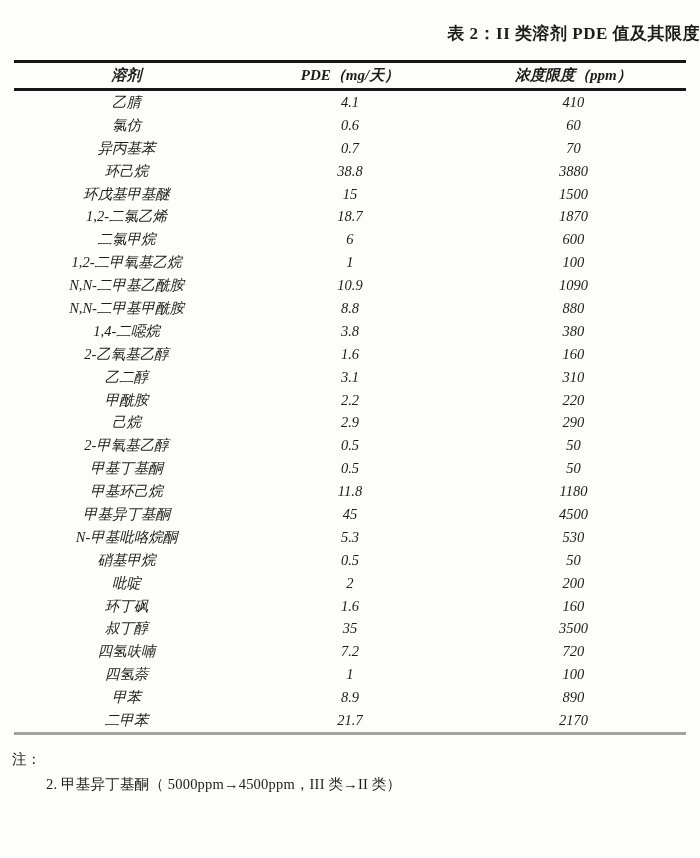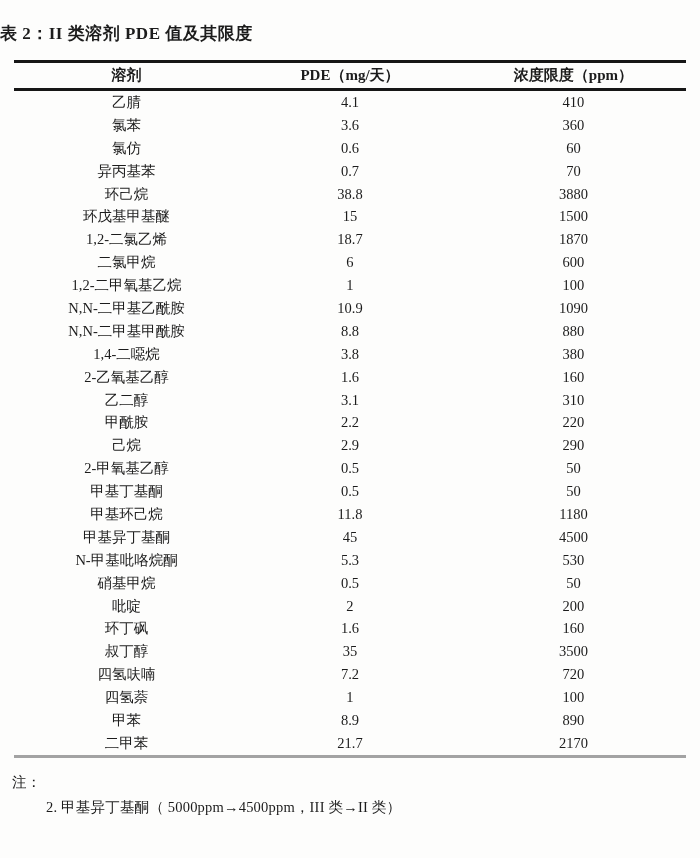--- a/index.html
+++ b/index.html
@@ -12,32 +12,33 @@
     font-family: "Liberation Serif", "DejaVu Serif", serif;
     color: #1c1c1c;
   }
   .page {
     width: 700px;
     height: 858px;
     box-sizing: border-box;
     padding-top: 22px;
   }
   .doc-title {
-    text-align: left;
+    text-align: right;
     font-weight: bold;
     font-size: 17px;
     letter-spacing: 0.5px;
     height: 24px;
     line-height: 24px;
   }
   table.solvent-table {
     width: 672px;
     margin: 14px auto 12px auto;
     border-collapse: collapse;
     border-top: 3px solid #161616;
+    font-style: italic;
   }
   table.solvent-table th {
     font-weight: bold;
     font-size: 15px;
     height: 25px;
     text-align: center;
     vertical-align: middle;
     border-bottom: 3px solid #161616;
     padding: 0;
   }
@@ -92,25 +93,20 @@
         <th>浓度限度（ppm）</th>
       </tr>
     </thead>
     <tbody id="table-body">
         <tr>
           <td>乙腈</td>
           <td>4.1</td>
           <td>410</td>
         </tr>
         <tr>
-          <td>氯苯</td>
-          <td>3.6</td>
-          <td>360</td>
-        </tr>
-        <tr>
           <td>氯仿</td>
           <td>0.6</td>
           <td>60</td>
         </tr>
         <tr>
           <td>异丙基苯</td>
           <td>0.7</td>
           <td>70</td>
         </tr>
         <tr>

